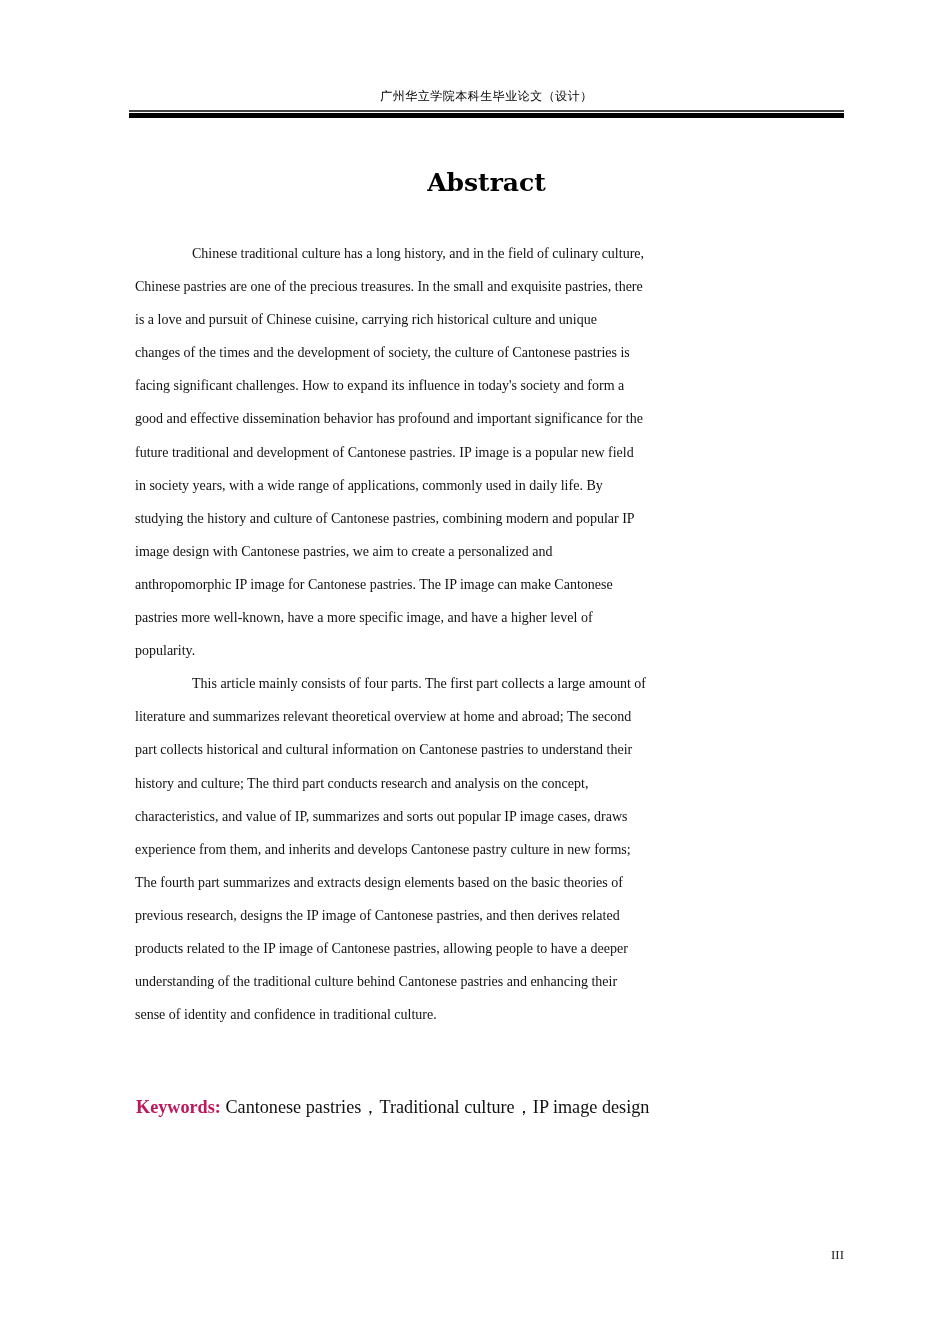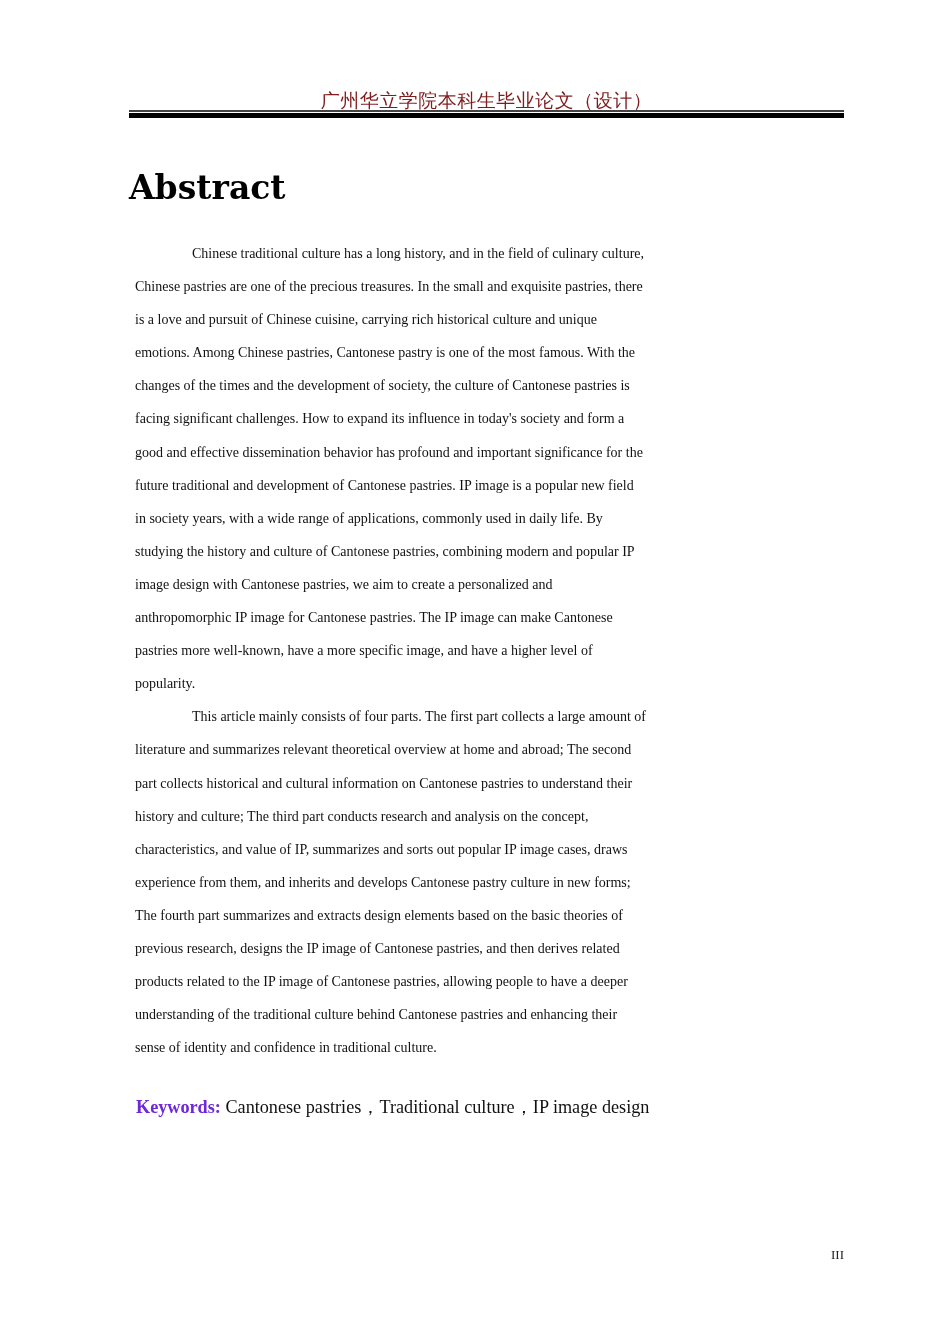--- a/index.html
+++ b/index.html
@@ -1,59 +1,58 @@
 <!DOCTYPE html>
 <html><head>
 <meta charset="utf-8">
 <style>
   html, body { margin: 0; padding: 0; background: #ffffff; }
   body { width: 950px; height: 1344px; position: relative; overflow: hidden; }
   .page { position: absolute; left: 0; top: 0; width: 950px; height: 1344px; background: #fff; }
   .running-header {
     position: absolute; left: 129px; top: 88px; width: 715px; text-align: center;
-    font-family: "DejaVu Sans", sans-serif; font-size: 19px; color: #7f1d1d; letter-spacing: 0.5px;
+    font-family: "DejaVu Sans", sans-serif; font-size: 12px; color: #000000; letter-spacing: 0.5px;
   }
   .rule-thin { position: absolute; left: 129px; top: 110px; width: 715px; height: 2px; background: #444; }
   .rule-thick { position: absolute; left: 129px; top: 113px; width: 715px; height: 5px; background: #000; }
   .title {
-    position: absolute; left: 129px; top: 168px; width: 715px; 
-    font-family: "DejaVu Serif", serif; font-weight: bold; font-size: 33px; color: #000;
+    position: absolute; left: 129px; top: 168px; width: 715px; text-align: center;
+    font-family: "DejaVu Serif", serif; font-weight: bold; font-size: 25px; color: #000;
   }
   .body-text {
     position: absolute; left: 135px; top: 240px; width: 700px;
     font-family: Liberation Serif, serif; font-size: 14px; color: #111;
   }
   .line { height: 33.1px; line-height: 28px; white-space: nowrap; }
   .indent { padding-left: 57px; }
   .keywords {
     position: absolute; left: 136px; top: 1094px; white-space: nowrap;
     font-family: "Liberation Serif", serif; font-size: 18.2px; color: #111;
   }
-  .kw-label { font-weight: bold; color: #6d28d9; }
+  .kw-label { font-weight: bold; color: #be185d; }
   .page-number {
     position: absolute; left: 129px; top: 1247px; width: 715px; text-align: right;
     font-family: "Liberation Serif", serif; font-size: 13px; color: #222;
   }
 </style>
 </head>
 <body>
 
 <div class="page">
   <div class="running-header">广州华立学院本科生毕业论文（设计）</div>
   <div class="rule-thin"></div>
   <div class="rule-thick"></div>
 
   <div class="title">Abstract</div>
 
   <div class="body-text">
     <div>
       <div class="line indent">Chinese traditional culture has a long history, and in the field of culinary culture,</div>
       <div class="line">Chinese pastries are one of the precious treasures. In the small and exquisite pastries, there</div>
       <div class="line">is a love and pursuit of Chinese cuisine, carrying rich historical culture and unique</div>
-      <div class="line">emotions. Among Chinese pastries, Cantonese pastry is one of the most famous. With the</div>
       <div class="line">changes of the times and the development of society, the culture of Cantonese pastries is</div>
       <div class="line">facing significant challenges. How to expand its influence in today's society and form a</div>
       <div class="line">good and effective dissemination behavior has profound and important significance for the</div>
       <div class="line">future traditional and development of Cantonese pastries. IP image is a popular new field</div>
       <div class="line">in society years, with a wide range of applications, commonly used in daily life. By</div>
       <div class="line">studying the history and culture of Cantonese pastries, combining modern and popular IP</div>
       <div class="line">image design with Cantonese pastries, we aim to create a personalized and</div>
       <div class="line">anthropomorphic IP image for Cantonese pastries. The IP image can make Cantonese</div>
       <div class="line">pastries more well-known, have a more specific image, and have a higher level of</div>
       <div class="line">popularity.</div>

